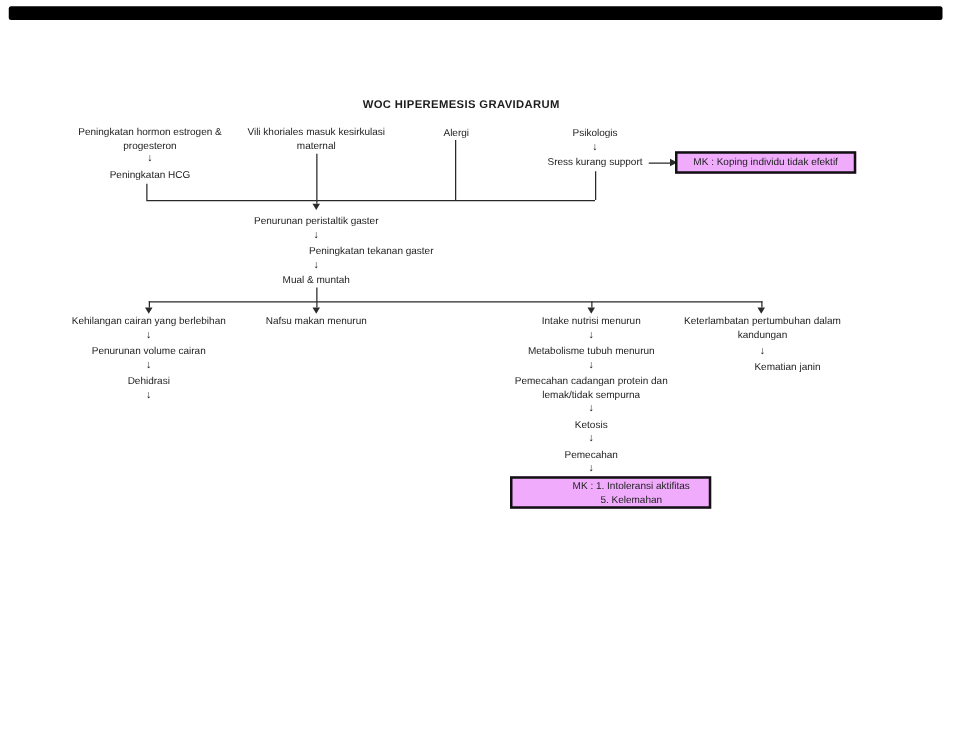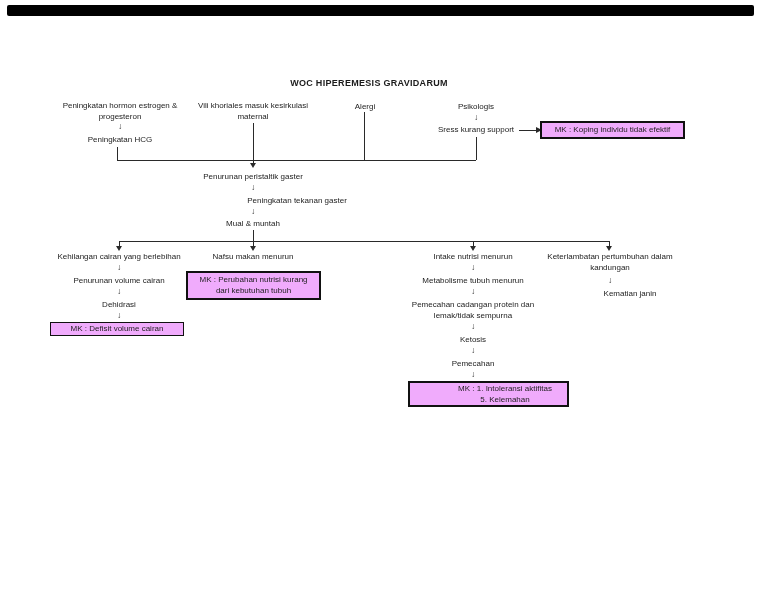--- a/index.html
+++ b/index.html
@@ -76,27 +76,22 @@
   <div class="td" style="left:473px;top:246px;"></div>
   <div class="vl" style="left:609px;top:241px;height:5px;"></div>
   <div class="td" style="left:609px;top:246px;"></div>
 
   <div class="txt" style="left:119px;top:251px;">Kehilangan cairan yang berlebihan</div>
   <div class="ar" style="left:119px;top:263px;">↓</div>
   <div class="txt" style="left:119px;top:275px;">Penurunan volume cairan</div>
   <div class="ar" style="left:119px;top:287px;">↓</div>
   <div class="txt" style="left:119px;top:299px;">Dehidrasi</div>
   <div class="ar" style="left:119px;top:311px;">↓</div>
-  <div class="bx thin" style="left:50px;top:322px;width:132px;height:12px;line-height:12px;">MK : Defisit volume cairan</div>
 
   <div class="txt" style="left:253px;top:251px;text-align:right;">Nafsu makan menurun</div>
-  <div class="bx" style="left:186px;top:271px;width:131px;height:24px;padding-top:1px;">
-    <span>MK : Perubahan nutrisi kurang</span>
-    <span>dari kebutuhan tubuh</span>
-  </div>
 
   <div class="txt" style="left:473px;top:251px;">Intake nutrisi menurun</div>
   <div class="ar" style="left:473px;top:263px;">↓</div>
   <div class="txt" style="left:473px;top:275px;">Metabolisme tubuh menurun</div>
   <div class="ar" style="left:473px;top:287px;">↓</div>
   <div class="txt" style="left:473px;top:299px;text-align:center;">
     <span>Pemecahan cadangan protein dan</span>
     <span>lemak/tidak sempurna</span>
   </div>
   <div class="ar" style="left:473px;top:322px;">↓</div>

